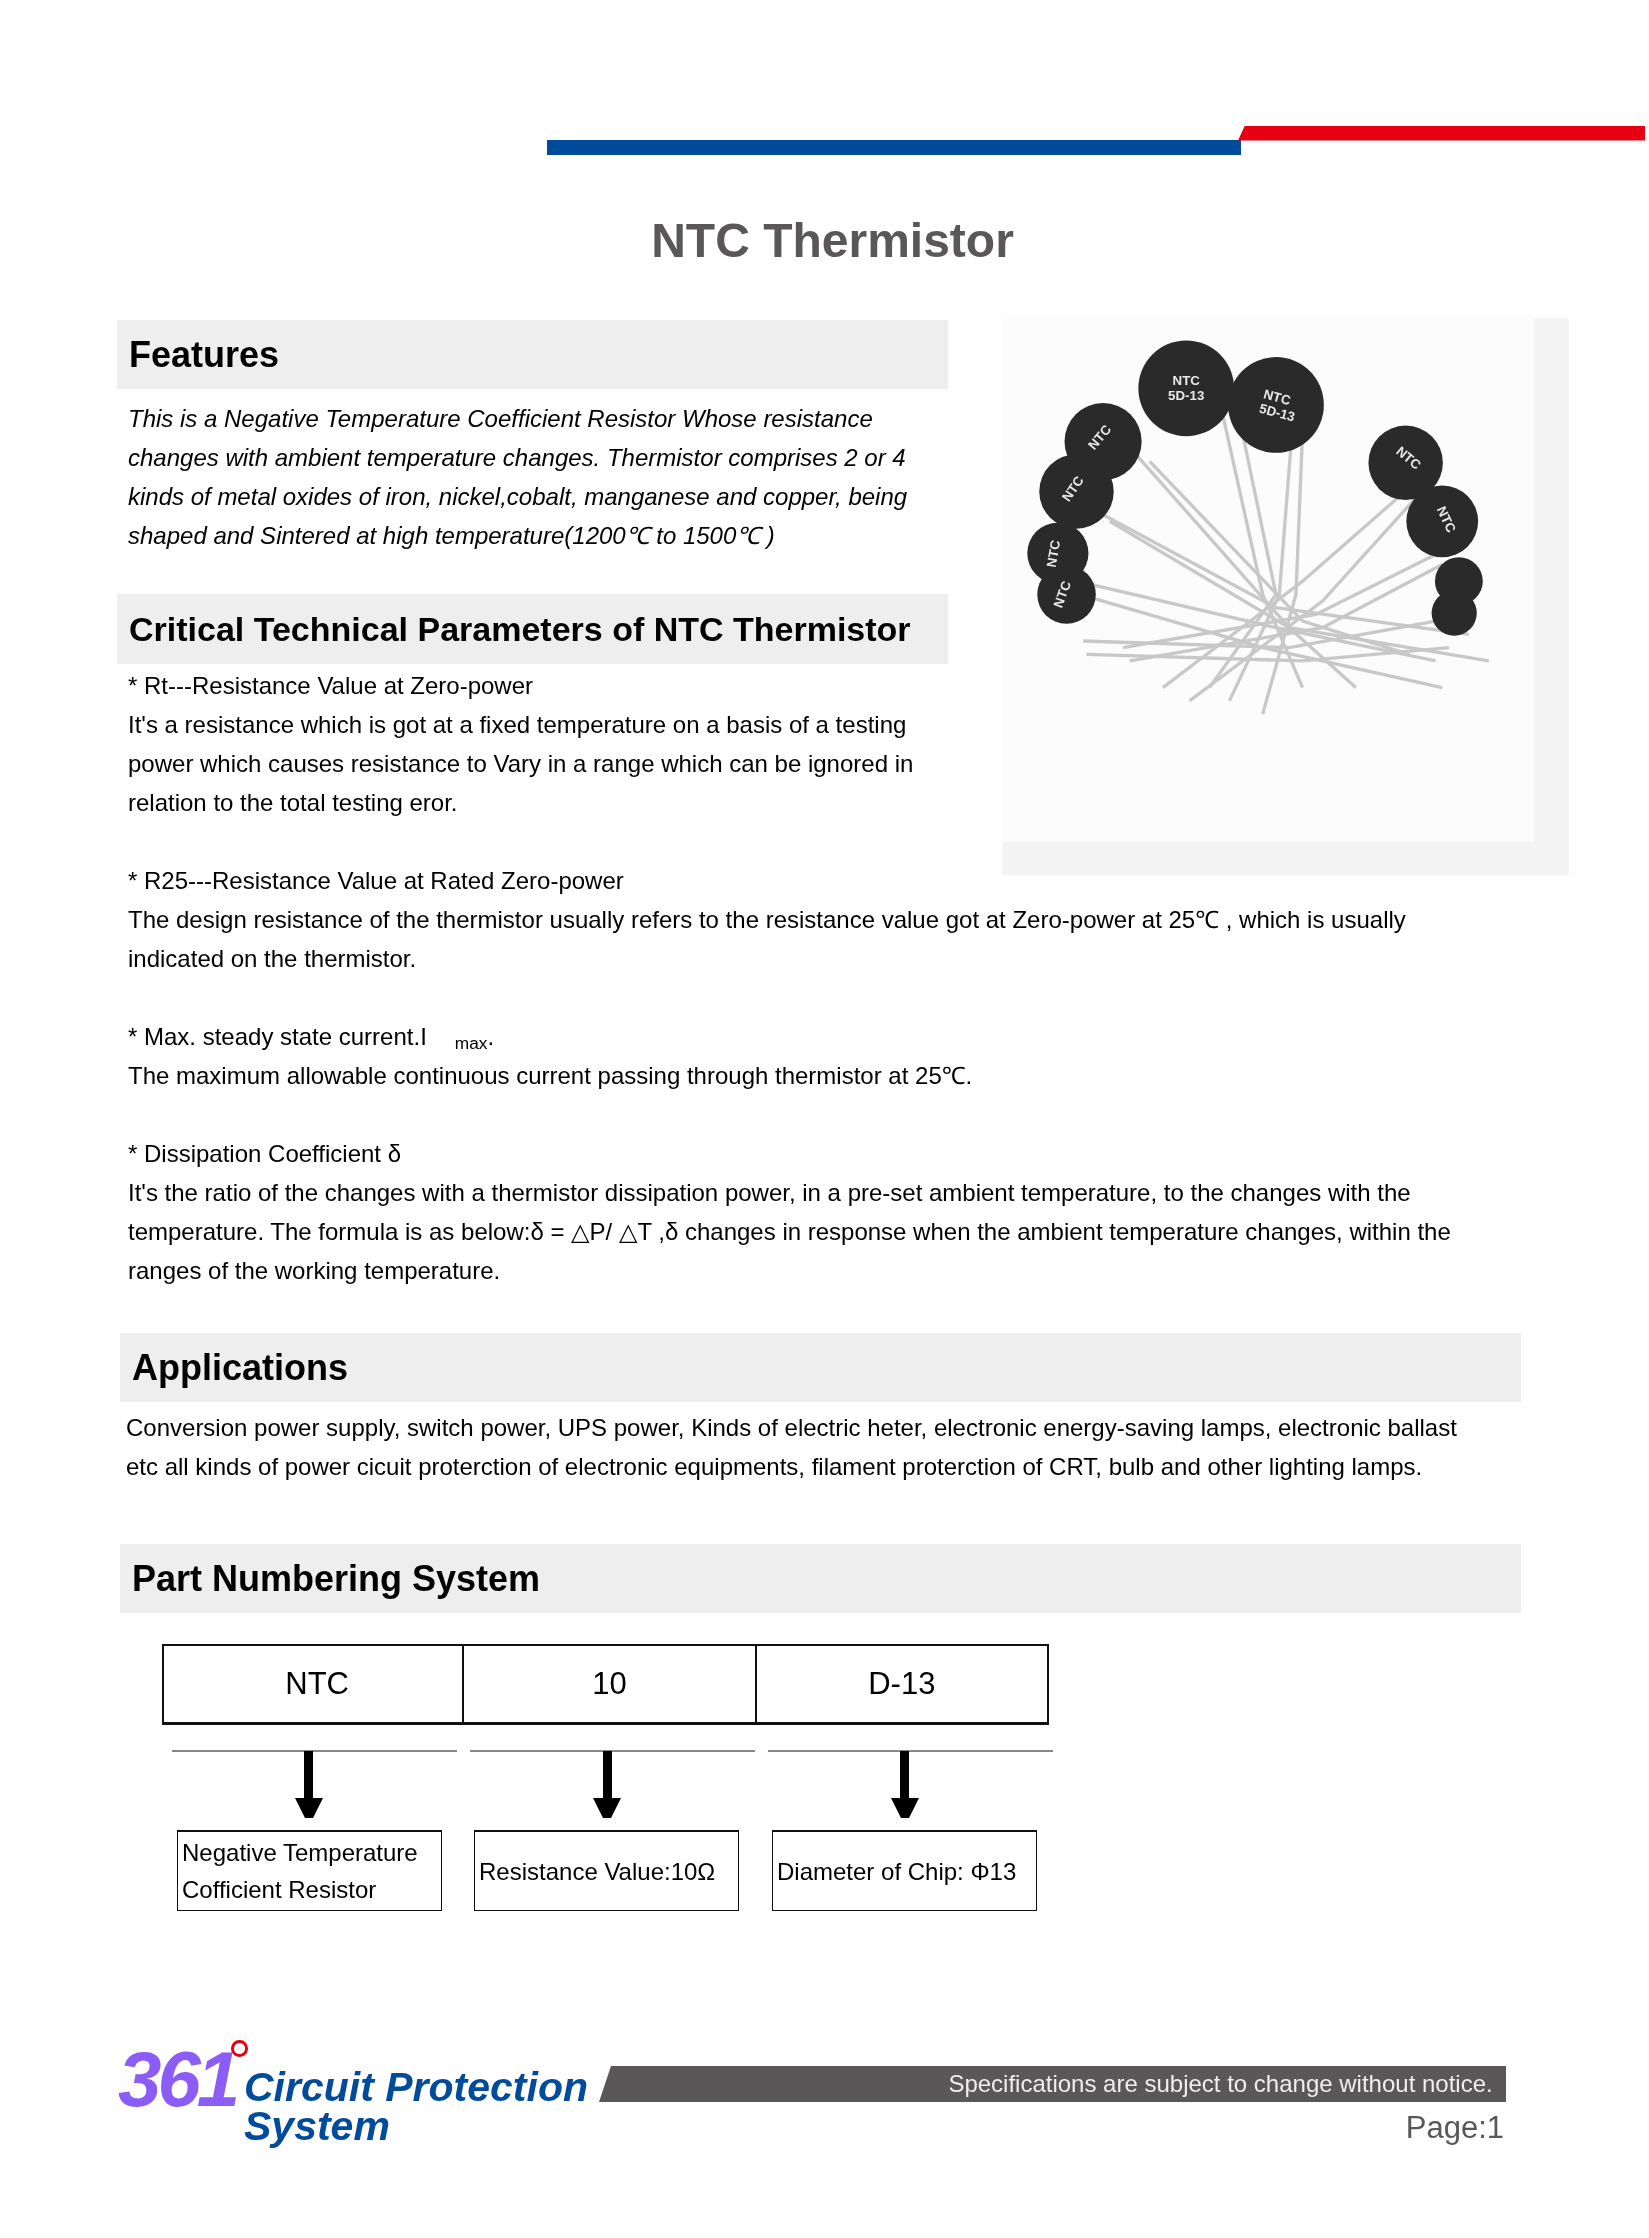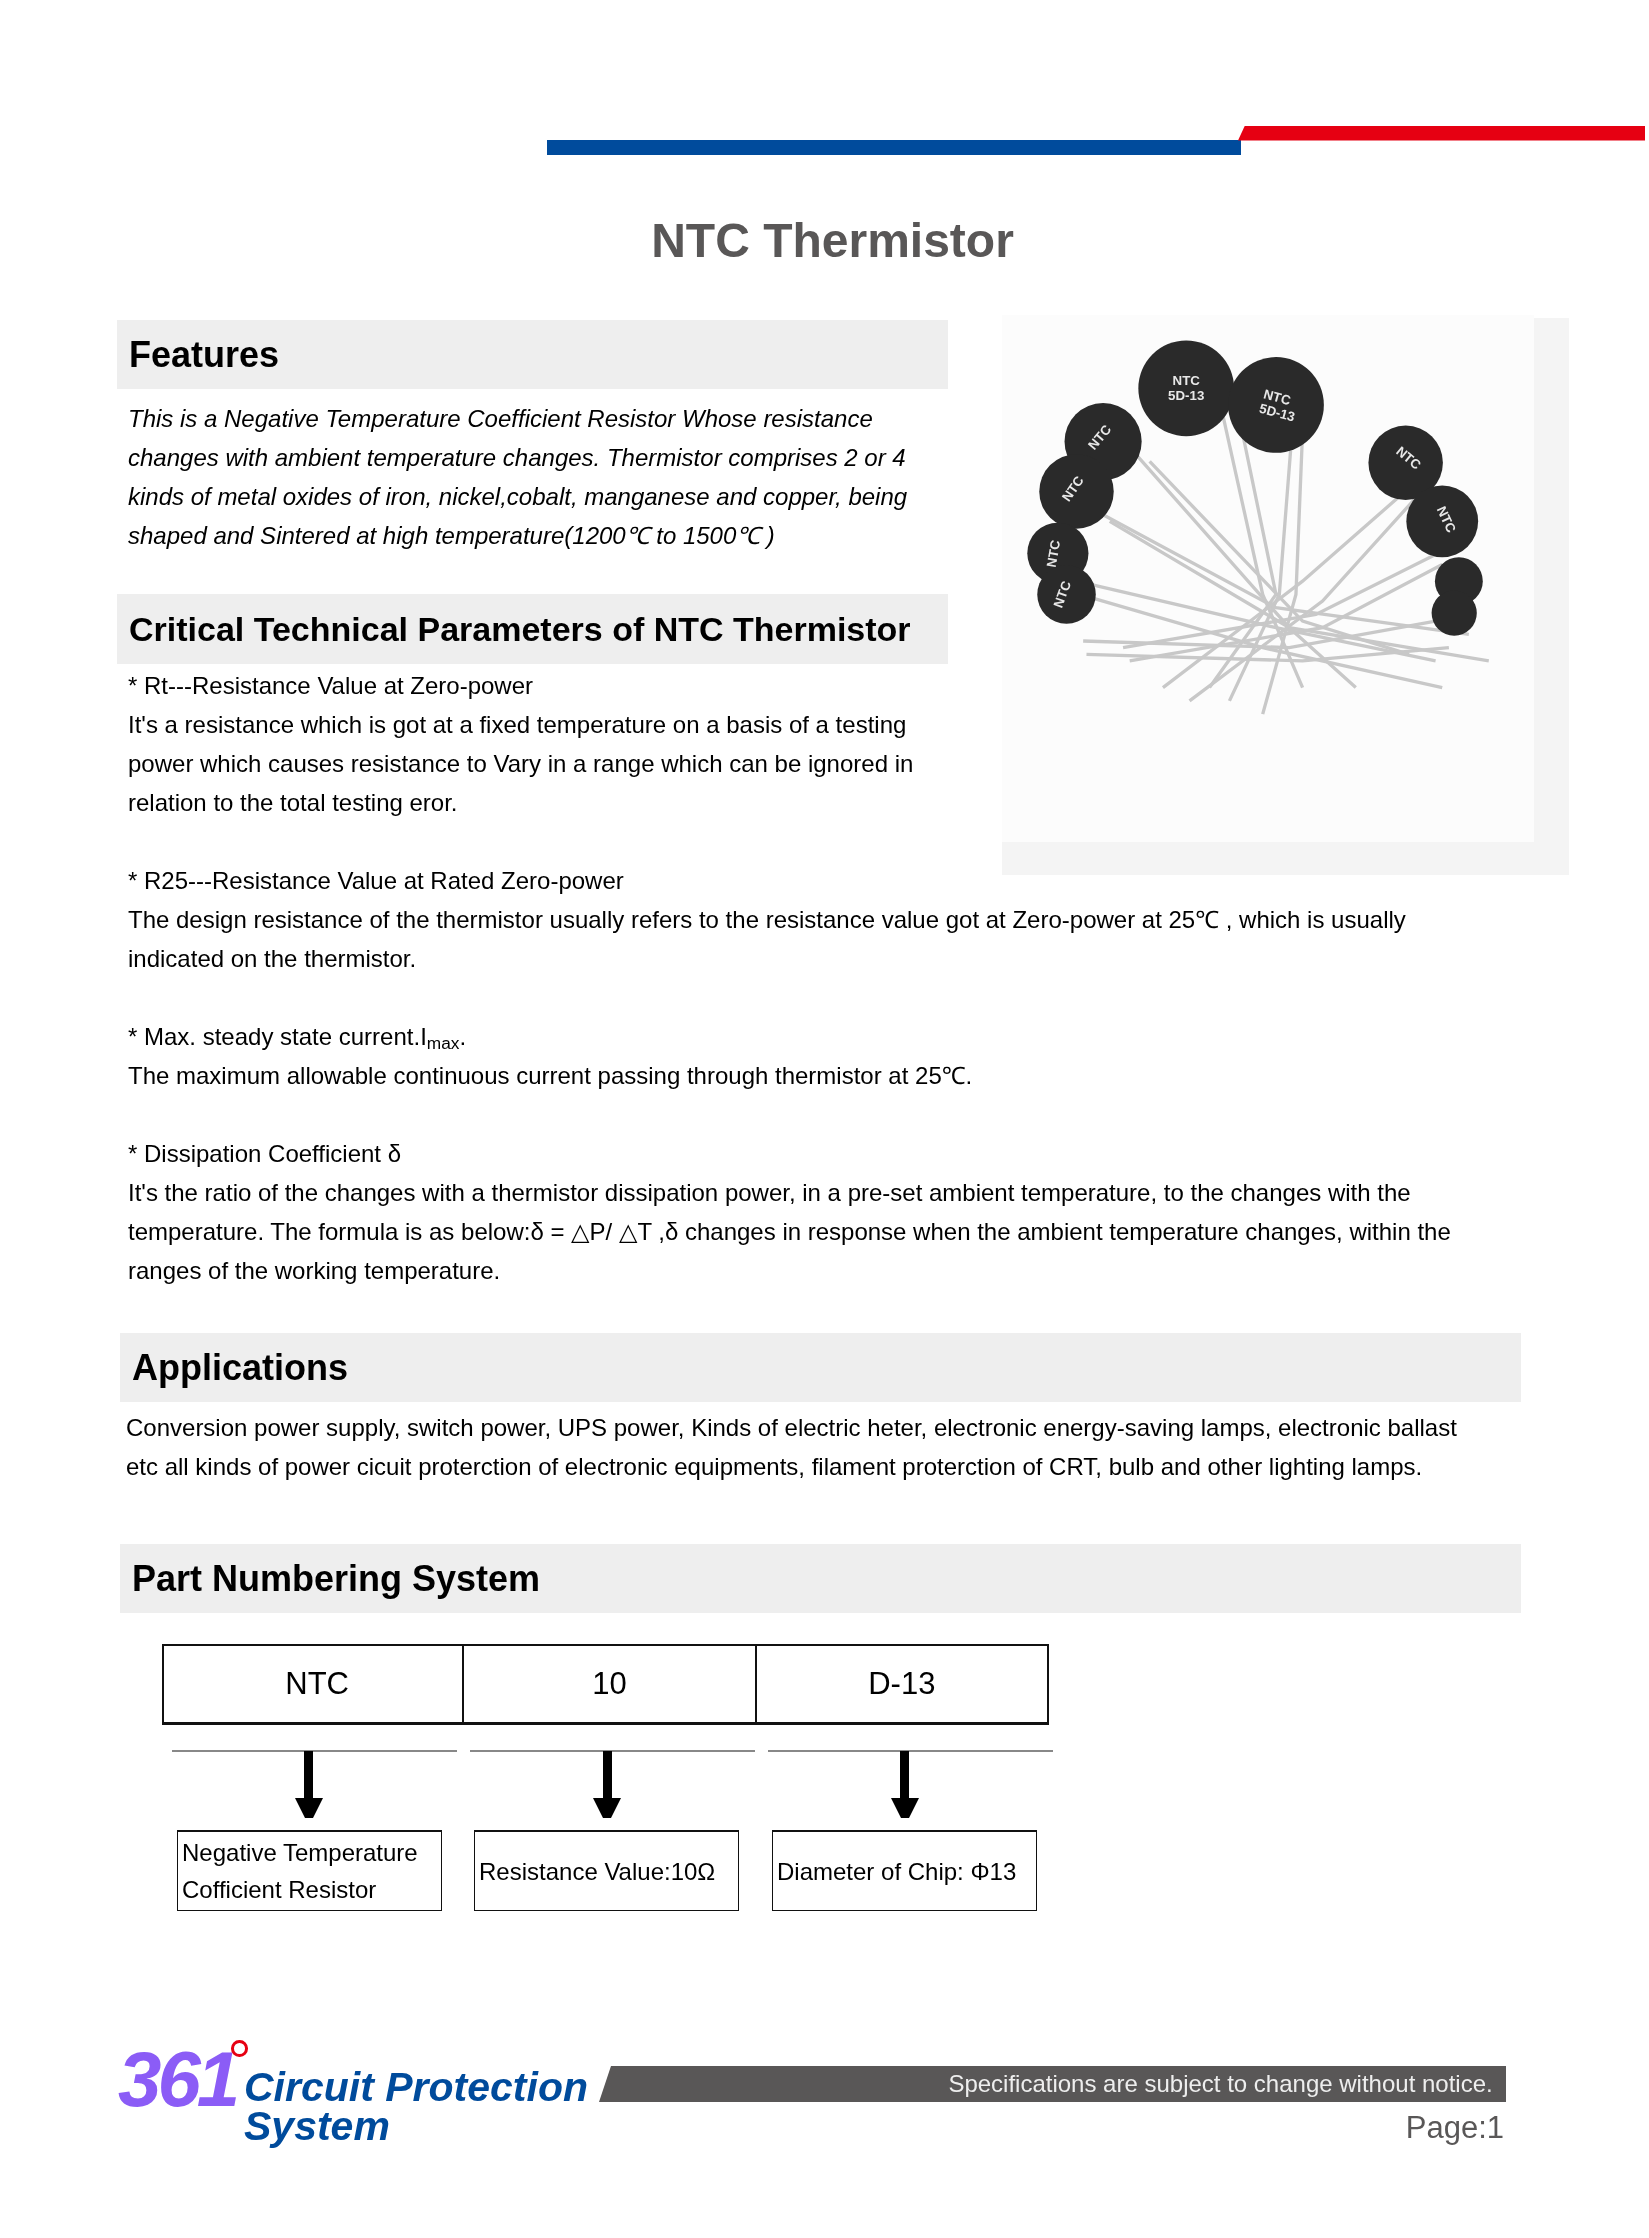--- a/index.html
+++ b/index.html
@@ -24,21 +24,21 @@
   .h-partnum   { left: 120px; top: 1538px; width: 1401px; height: 69px; align-items: center; }
 
   .body-text { font-size: 24px; line-height: 39px; color: #000; white-space: nowrap; }
   .para { margin: 0; }
 
   .features-text { left: 120px; top: 399px; font-style: italic; }
   .critical-text { left: 120px; top: 666px; }
   .apps-text     { left: 118px; top: 1408px; }
 
   .gap { height: 39px; }
-  sub.small { font-size: 17.3px; vertical-align: -4px; line-height: 0; }
+  sub.small { font-size: 17.3px; vertical-align: -4px; line-height: 0; margin-left: 28px; }
 
   
   .photo-bg { left: 1002px; top: 318px; width: 559px; height: 557px; background: #f4f4f4; }
   .photo    { left: 1002px; top: 315px; width: 524px; height: 527px; background: #fcfcfc; }
 
   
   .pn-table { left: 162px; top: 1644px; width: 887px; height: 81px;
               border: 2px solid #111; border-top-width: 2.7px; border-bottom-width: 3.3px;
               box-sizing: border-box; display: flex; }
   .pn-cell { flex: 1; display: flex; align-items: center; justify-content: center;

